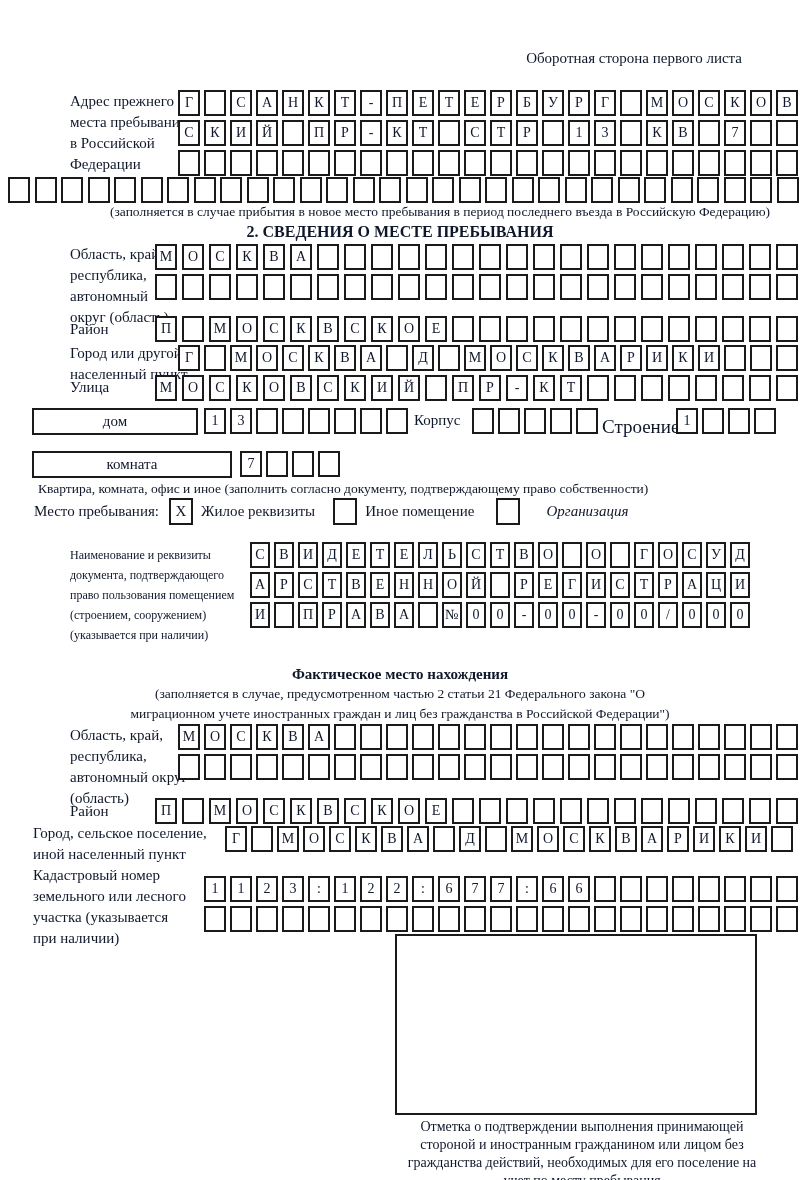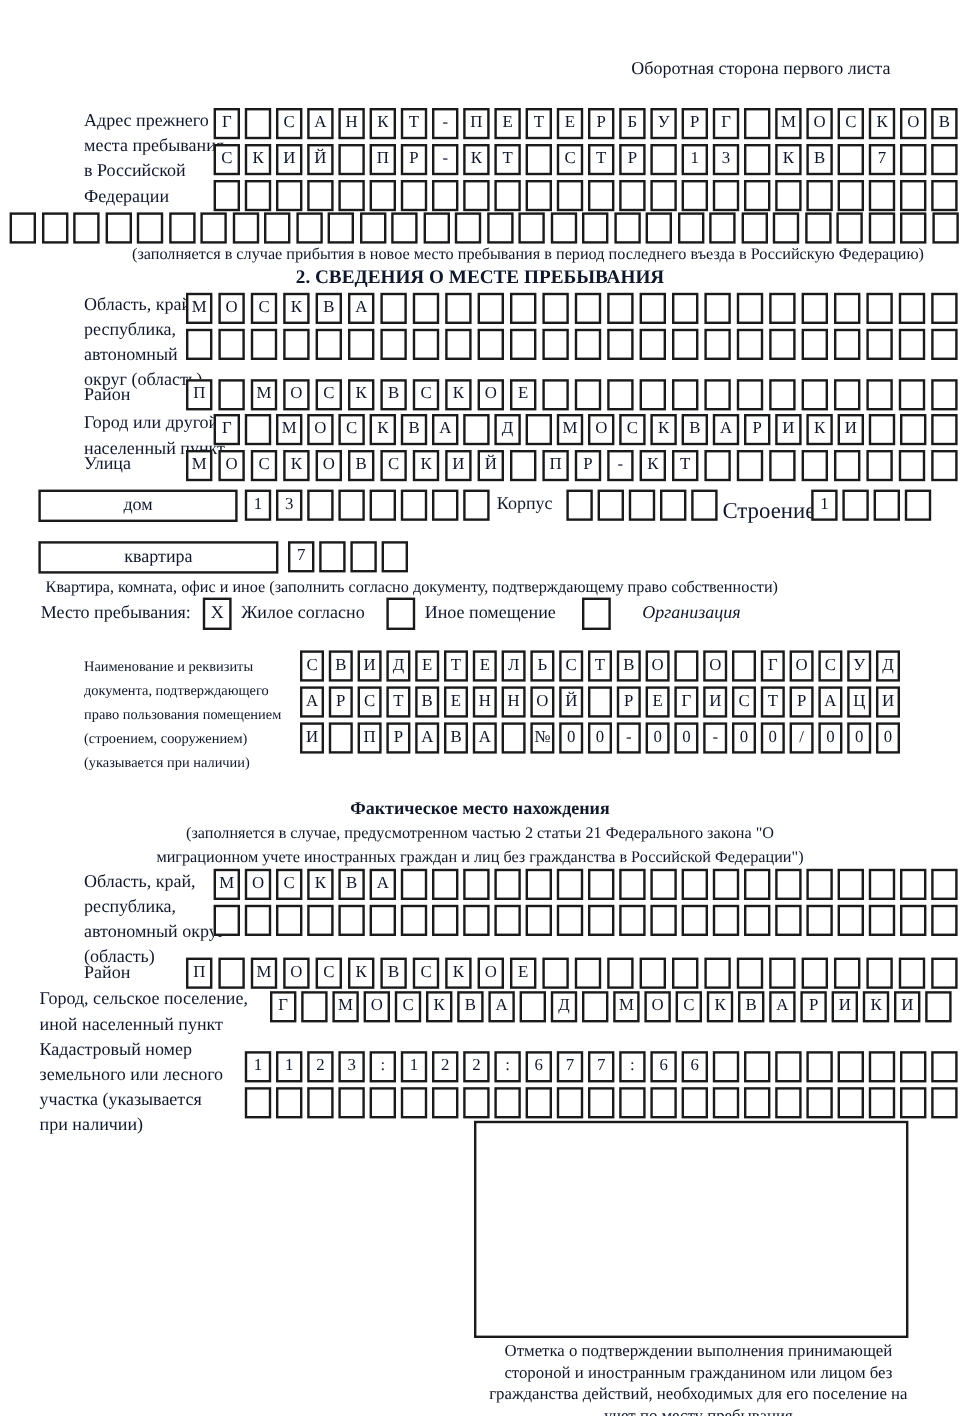--- a/index.html
+++ b/index.html
@@ -357,33 +357,33 @@
       <div class="cell"></div>
     </div>
   <div class="abs" id="stroenie-label">Строение</div>
   <div class="abs cells" id="stroenie-cells">
       <div class="cell">1</div>
       <div class="cell"></div>
       <div class="cell"></div>
       <div class="cell"></div>
     </div>
 
-  <div class="abs longbox" id="apt-box">квартира</div>
+  <div class="abs longbox" id="apt-box">комната</div>
   <div class="abs cells" id="apt-cells">
       <div class="cell">7</div>
       <div class="cell"></div>
       <div class="cell"></div>
       <div class="cell"></div>
     </div>
   <div class="abs cap" id="apt-note">Квартира, комната, офис и иное (заполнить согласно документу, подтверждающему право собственности)</div>
 
   <div class="abs placerow" id="place-row">
     <span>Место пребывания:</span>
     <span class="checkbox" style="margin-left:10px;">X</span>
-    <span class="opt-label">Жилое согласно</span>
+    <span class="opt-label">Жилое реквизиты</span>
     <span class="checkbox" style="margin-left:18px;"></span>
     <span class="opt-label">Иное помещение</span>
     <span class="checkbox" style="margin-left:22px;"></span>
     <span class="opt-label" style="margin-left:26px;font-style:italic;">Организация</span>
   </div>
 
   <div class="abs" id="doc-label">Наименование и реквизиты документа, подтверждающего право пользования помещением (строением, сооружением) (указывается при наличии)</div>
   <div class="abs rows" id="doc-rows">
     <div class="cells doc">
         <div class="cell">С</div>

